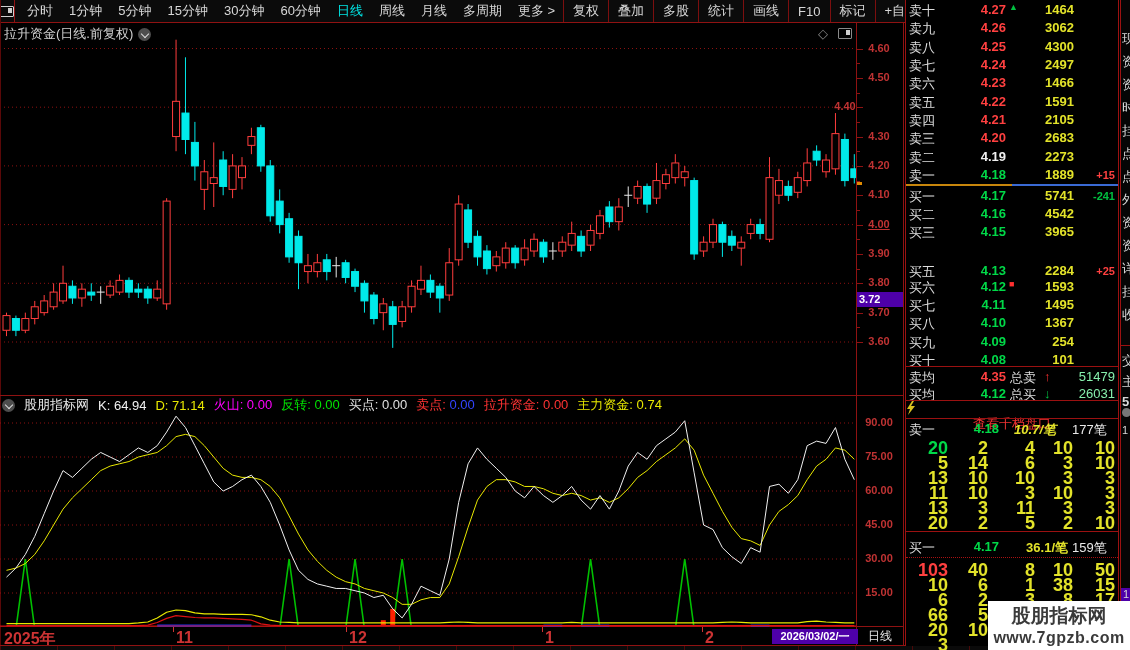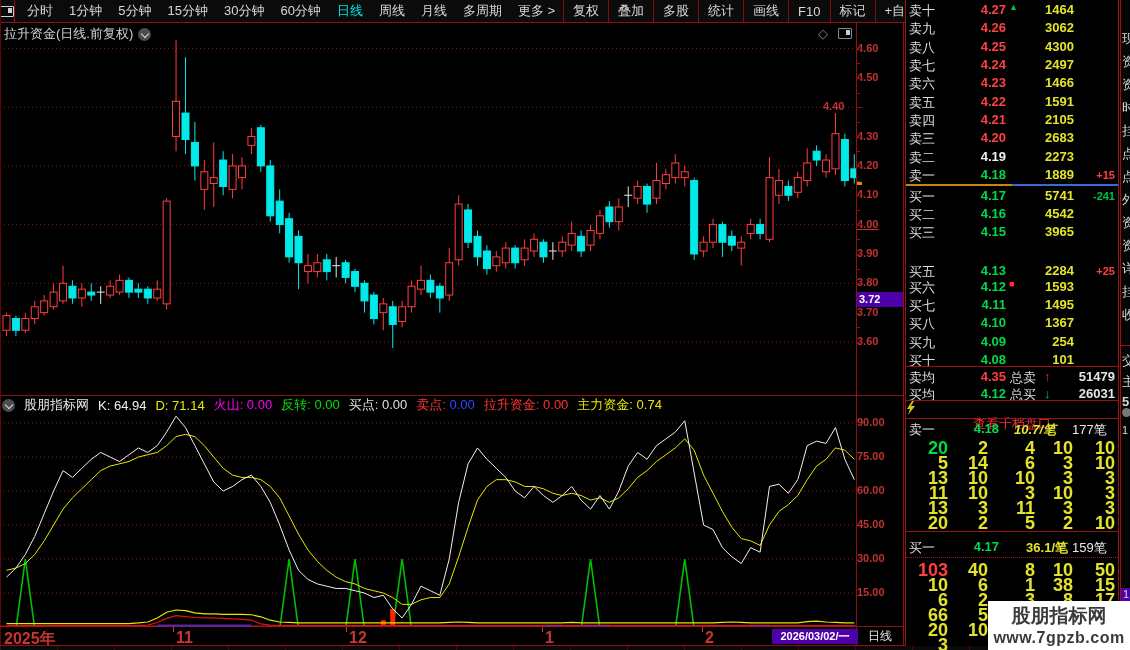--- a/index.html
+++ b/index.html
@@ -18,21 +18,21 @@
   .tools{display:flex;margin-left:auto;align-items:stretch;}
   .tool{color:#d8d8d8;font-size:13px;border-left:1px solid #7c0f0f;padding:0 9px;
     display:flex;align-items:center;white-space:nowrap;}
   
   .chart-title{position:absolute;left:4px;top:25px;color:#d0d0d0;font-size:13px;display:flex;align-items:center;gap:5px;}
   .circle-chevron{display:inline-block;width:13px;height:13px;border-radius:50%;background:#4d4d4d;position:relative;}
   .circle-chevron::after{content:"";position:absolute;left:3.5px;top:3.5px;width:5px;height:5px;
     border-right:1.5px solid #ddd;border-bottom:1.5px solid #ddd;transform:rotate(45deg);}
   .corner-ico{position:absolute;top:26px;color:#8a8a8a;font-size:13px;}
   
-  .ax-label{position:absolute;width:44px;color:#c03333;font-size:11px;font-weight:bold;}
+  .ax-label{position:absolute;width:44px;text-align:center;color:#c03333;font-size:11px;font-weight:bold;}
   .vline{position:absolute;width:1px;background:#8f1212;}
   .hline{position:absolute;height:1px;background:#8f1212;}
   .price-tag{position:absolute;left:857px;top:292px;width:46px;height:15px;background:#4e00a8;
     color:#fff;font-size:11px;font-weight:bold;line-height:15px;padding-left:2px;box-sizing:border-box;}
   .cur-tick{position:absolute;left:857px;top:182px;width:5px;height:3px;background:#e08a00;}
   
   .ind-header{position:absolute;left:2px;top:397px;height:16px;display:flex;align-items:center;gap:9px;
     font-size:13px;white-space:nowrap;}
   .ind-title{color:#e8e8e8;}
   
@@ -49,21 +49,21 @@
   .obpanel{position:absolute;left:906px;top:0;width:212px;height:646px;background:#000;}
   .ob-row{position:absolute;left:0;width:212px;height:18px;font-size:13px;}
   .ob-label{position:absolute;left:3px;top:1px;color:#dedede;}
   .ob-price{position:absolute;left:38px;top:1px;width:62px;text-align:right;font-weight:bold;}
   .ob-mark{position:absolute;left:103px;top:1px;font-size:9px;}
   .ob-vol{position:absolute;left:102px;top:1px;width:66px;text-align:right;color:#e3e32a;font-weight:bold;}
   .ob-delta{position:absolute;left:168px;top:3px;width:41px;text-align:right;font-size:11px;font-weight:bold;}
   .divider-half{position:absolute;height:2px;}
   .avg-total-label{position:absolute;left:104px;top:1px;color:#dedede;}
   .avg-arrow{position:absolute;left:138px;top:1px;font-weight:bold;}
-  .avg-total{position:absolute;left:130px;top:1px;width:79px;text-align:right;color:#e5e5e5;font-weight:bold;}
+  .avg-total{position:absolute;left:130px;top:1px;width:79px;text-align:right;color:#86efac;font-weight:normal;}
   .k-link{position:absolute;left:0;top:401px;width:212px;height:17px;text-align:center;color:#f03333;
     font-size:13px;}
   .k-row{position:absolute;left:0;width:212px;height:16px;font-size:13px;}
   .k-cell{position:absolute;top:0;text-align:right;color:#e3e32a;font-weight:bold;font-size:18px;}
   .dotline{position:absolute;left:0;width:212px;height:0;border-top:1px dotted #aa1111;}
   
   .strip{position:absolute;left:1120px;top:0;width:10px;height:650px;overflow:hidden;background:#050505;
     border-left:1px solid #9b1111;box-sizing:border-box;}
   .strip span{position:absolute;left:1px;color:#d8d8d8;font-size:13px;white-space:nowrap;}
   

